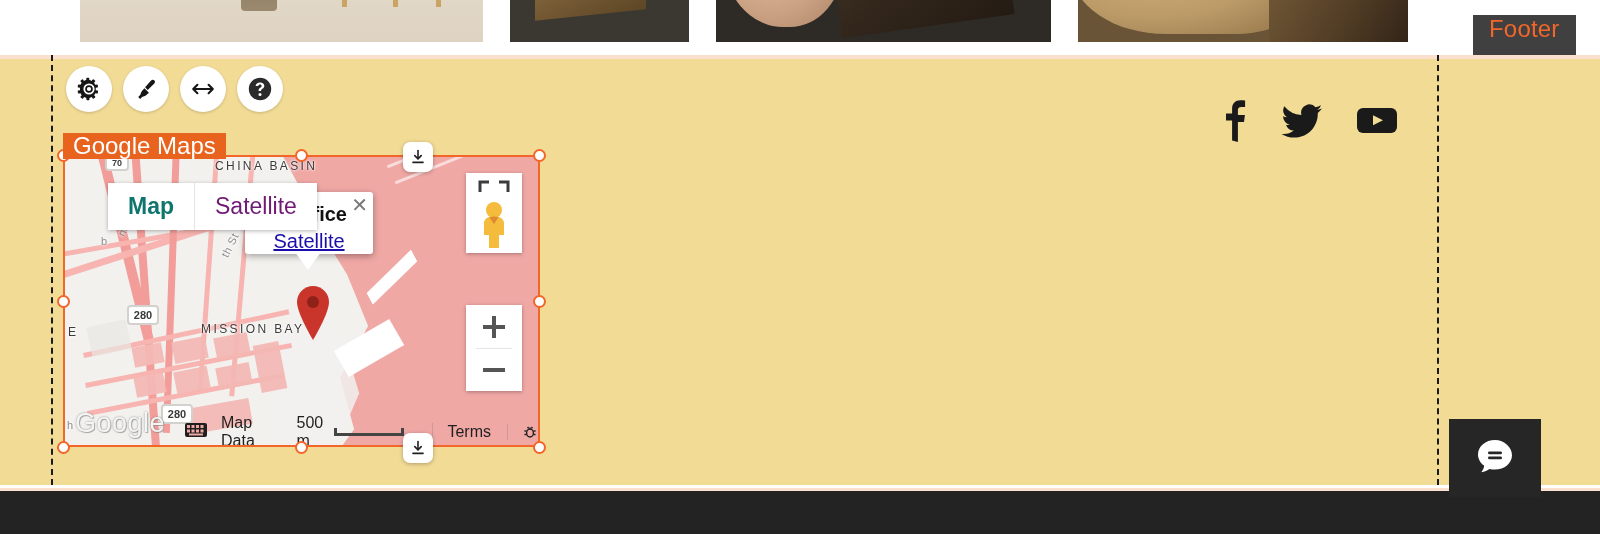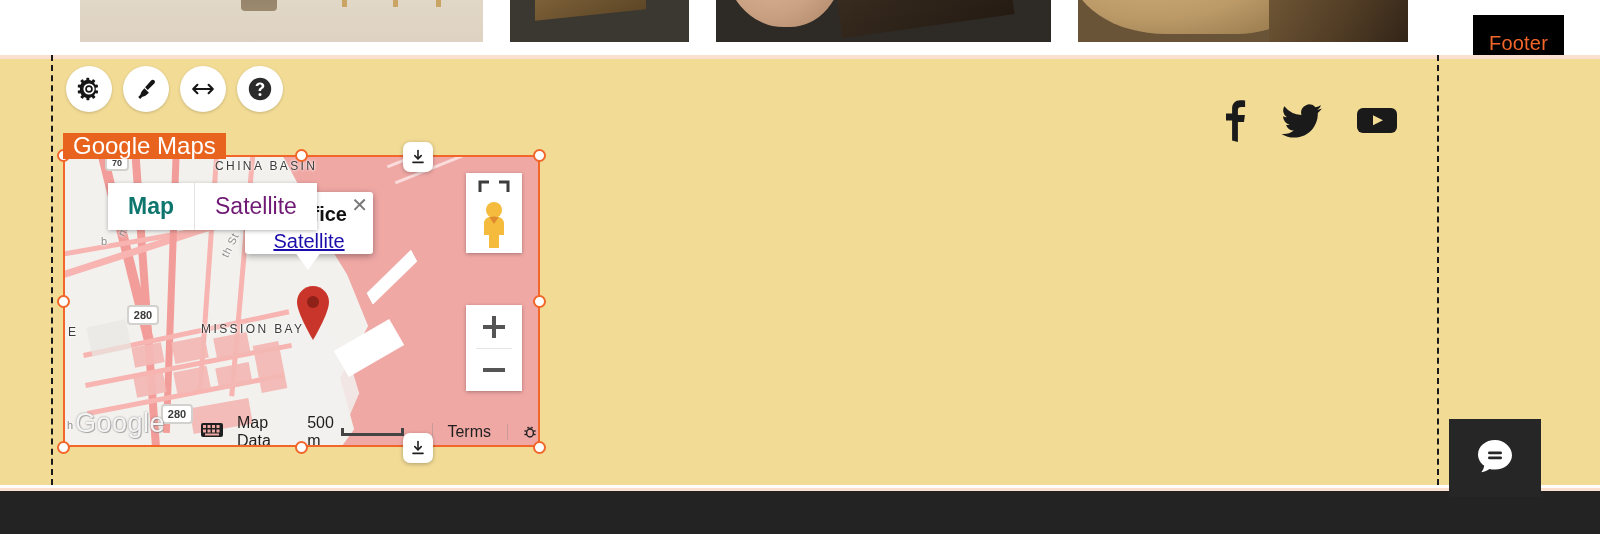--- a/index.html
+++ b/index.html
@@ -77,22 +77,22 @@
   .dashed-left, .dashed-right {
     position: absolute; top: 55px; height: 430px; width: 0;
     border-left: 2px dashed #1a1a1a;
   }
   .dashed-left { left: 51px; }
   .dashed-right { left: 1437px; }
 
   
   .footer-tag {
     position: absolute; left: 1473px; top: 15px; height: 40px;
-    padding: 0 16px; display: flex; align-items: flex-end;
-    background: #000000; color: #f2662a; font-size: 20px; letter-spacing: .2px;
+    padding: 0 16px; display: flex; align-items: flex-start;
+    background: #404040; color: #f2662a; font-size: 24px; letter-spacing: .2px;
   }
 
   
   .toolbar { position: absolute; left: 66px; top: 66px; display: flex; align-items: center; gap: 11px; }
   .pill {
     height: 46px; padding: 0 24px; border-radius: 24px; background: #fff;
     display: flex; align-items: center; justify-content: center;
     font-size: 19px; color: #2b2b2b; box-shadow: 0 1px 3px rgba(0,0,0,.18);
     white-space: nowrap; cursor: pointer;
   }
@@ -216,21 +216,21 @@
   
   .gwm {
     position: absolute; left: 10px; bottom: 6px; font-size: 27px; z-index: 12;
     font-family: "Liberation Sans", sans-serif; letter-spacing: .5px;
     color: rgba(255,255,255,.9);
     text-shadow: 0 0 2px rgba(120,120,120,.9), 1px 1px 0 rgba(140,140,140,.55);
   }
 
   
   .attrib {
-    position: absolute; left: 16px; right: 0; bottom: 0; height: 26px; z-index: 12;
+    position: absolute; left: 0; right: 0; bottom: 0; height: 26px; z-index: 12;
     display: flex; align-items: center; font-size: 16px; color: #1f1f1f;
   }
   .attrib .kb { margin-left: 120px; }
   .attrib .mapdata { margin-left: 14px; }
   .attrib .scaletxt { margin-left: 28px; }
   .attrib .scalebar {
     margin-left: 7px; width: 100px; height: 8px; position: relative;
     border-left: 3px solid #444; border-right: 3px solid #444; border-bottom: 3px solid #444;
   }
   .attrib .terms { margin-left: 28px; padding-left: 14px; border-left: 1px solid #c89b99; }

